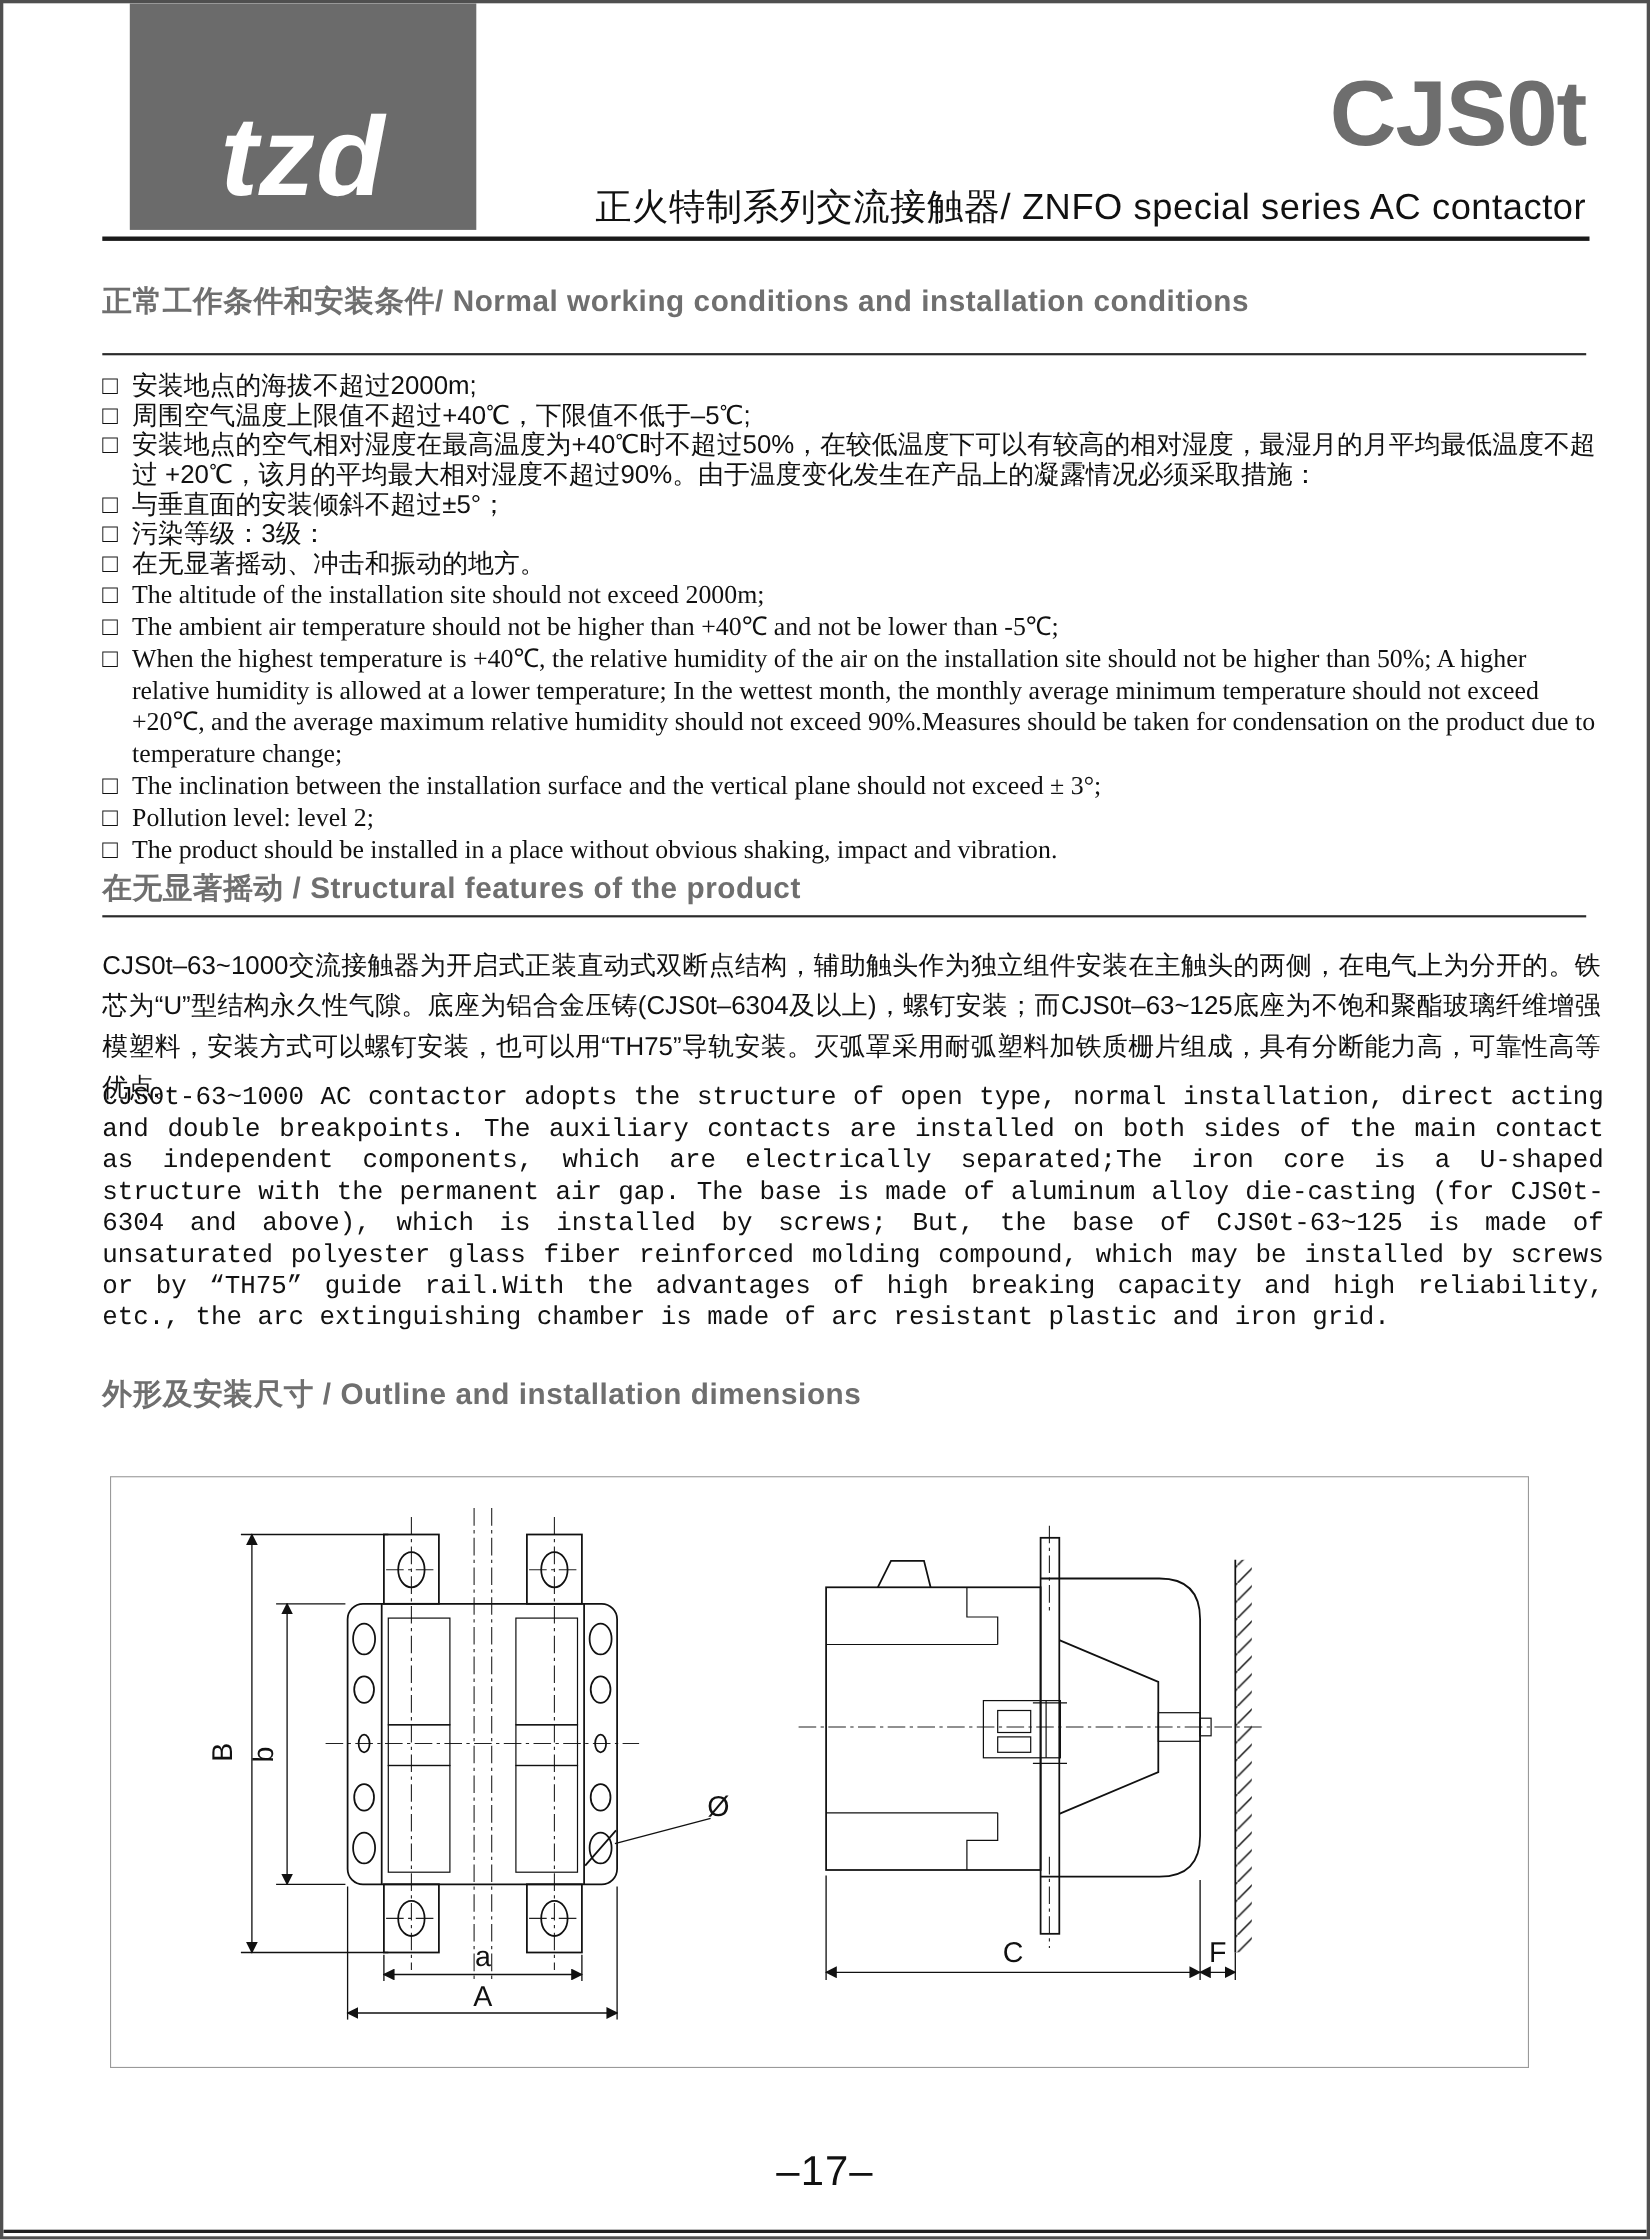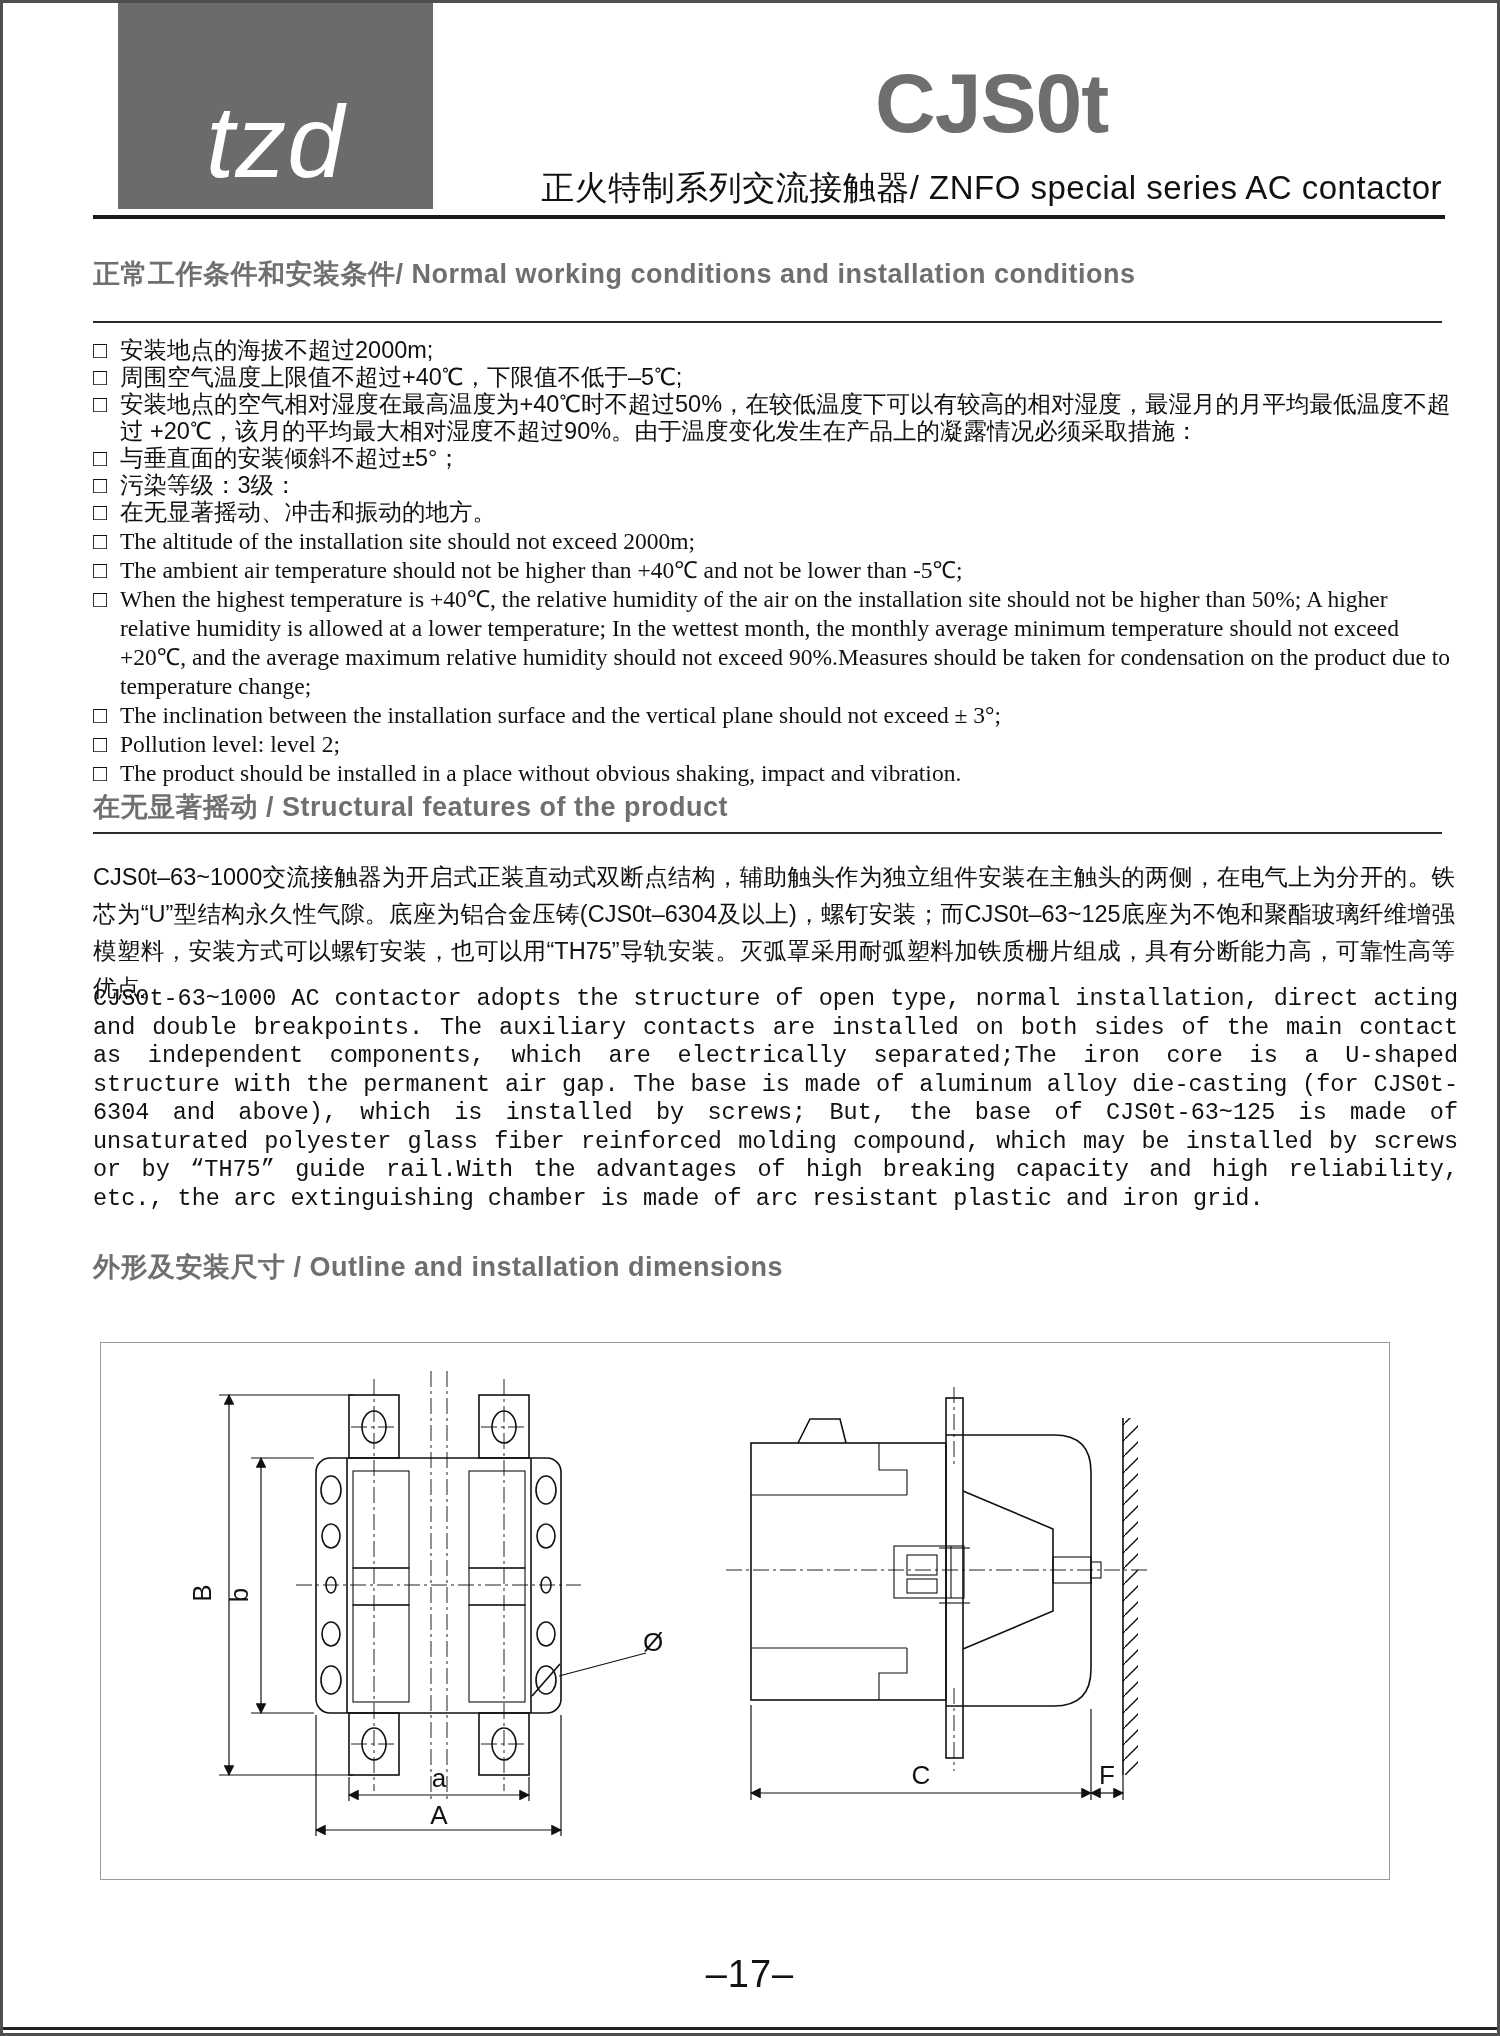--- a/index.html
+++ b/index.html
@@ -9,28 +9,27 @@
     border:3px solid #4f4f4f;
     font-family:"Liberation Sans",sans-serif;color:#111;
     overflow:hidden;
   }
   
   .logo-box{
     position:absolute;left:115px;top:0;width:315px;height:206px;
     background:#6b6b6b;display:flex;align-items:flex-end;justify-content:center;
   }
   .logo-text{
-    color:#fff;font-style:italic;font-weight:normal;font-size:102px;line-height:0.95;
+    color:#fff;font-style:italic;font-weight:bold;font-size:102px;line-height:0.95;
     padding-bottom:18px;letter-spacing:1px;
   }
   .header-right{position:absolute;right:55px;top:58px;text-align:right;}
   .product-code{
     font-size:84px;font-weight:bold;color:#6e6e6e;line-height:1.0;
     letter-spacing:-1px;
-    text-align:center;
   }
   .header-subtitle{font-size:33px;color:#111;margin-top:21px;letter-spacing:0.5px;}
   .header-rule{position:absolute;left:90px;right:52px;top:212px;height:4px;background:#1a1a1a;}
 
   
   .sec-title{position:absolute;left:90px;font-size:27px;font-weight:bold;color:#6f6f6f;letter-spacing:0.5px;}
   .sec-rule{position:absolute;left:90px;right:55px;height:2px;background:#2b2b2b;}
 
   
   .cond-list{position:absolute;left:90px;width:1358px;}

